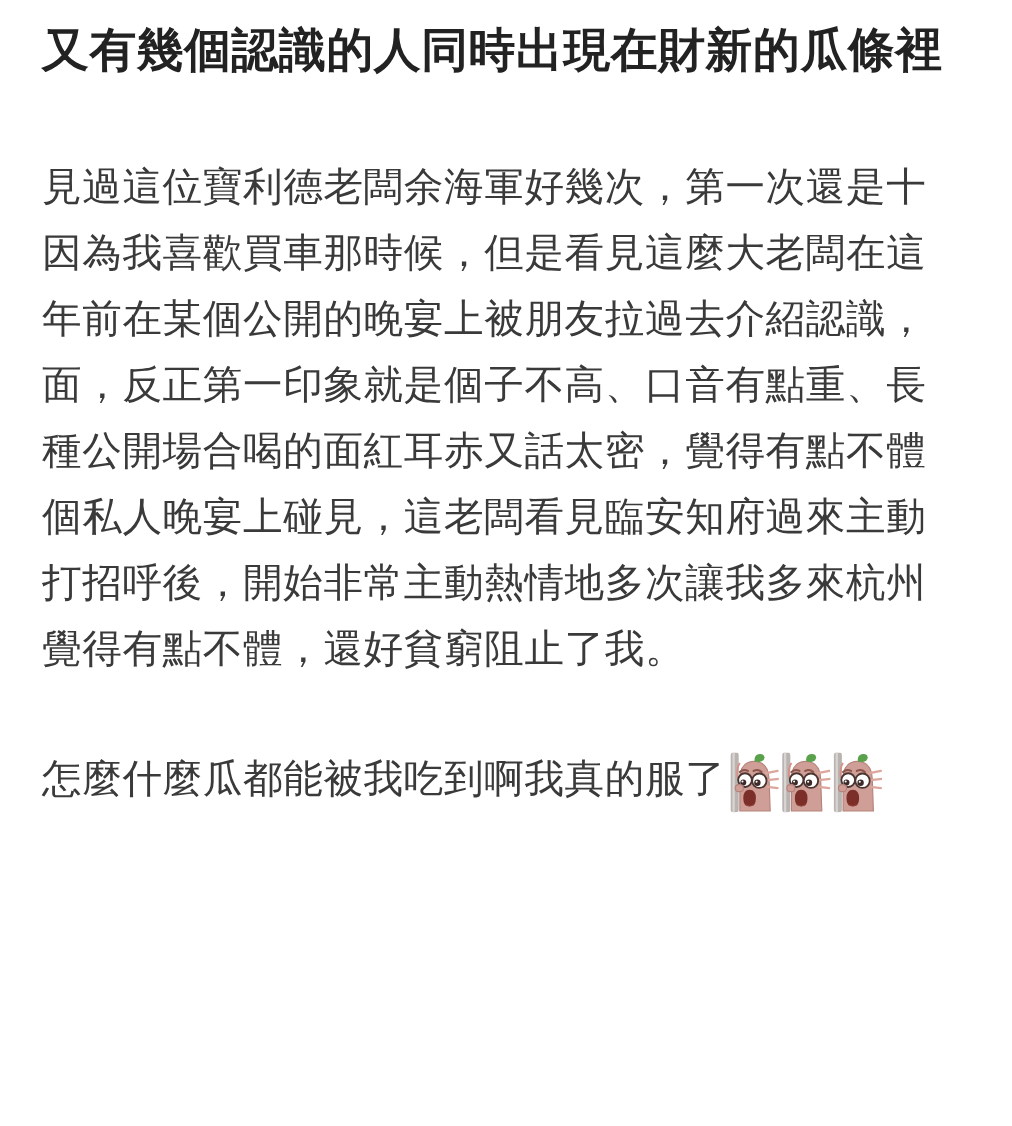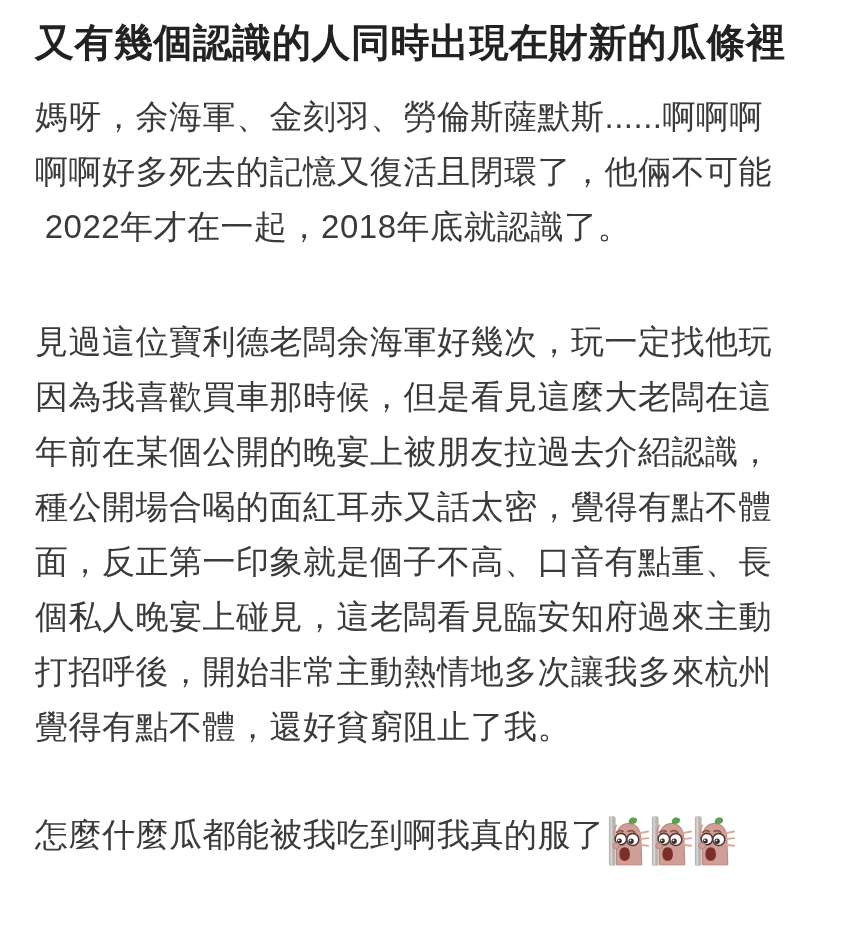--- a/index.html
+++ b/index.html
@@ -36,51 +36,46 @@
   }
   .para .line {
     display: block;
     white-space: pre-wrap;
   }
   .para-1 { margin-top: 21px; }
   .para-2 { margin-top: 60px; }
   .para-3 { margin-top: 53px; }
   .para-3 .last-line {
     display: flex;
-    align-items: center;
+    align-items: flex-start;
     white-space: pre-wrap;
   }
   .emoji-row {
     display: inline-flex;
     align-items: flex-end;
     gap: 1px;
     margin-left: 2px;
     transform: translateY(6px);
   }
   .emoji-row svg { display: block; }
 </style>
 </head>
 <body>
 
 <div class="page">
 
   <h1 class="post-title">又有幾個認識的人同時出現在財新的瓜條裡</h1>
 
-  <p class="para para-1">
-    <span class="line">媽呀，余海軍、金刻羽、勞倫斯薩默斯......啊啊啊</span>
-    <span class="line">啊啊好多死去的記憶又復活且閉環了，他倆不可能</span>
-    <span class="line"> 2022年才在一起，2018年底就認識了。</span>
-  </p>
 
   <p class="para para-2">
-    <span class="line">見過這位寶利德老闆余海軍好幾次，玩一定找他玩</span>
+    <span class="line">見過這位寶利德老闆余海軍好幾次，第一次還是十</span>
     <span class="line">因為我喜歡買車那時候，但是看見這麼大老闆在這</span>
     <span class="line">年前在某個公開的晚宴上被朋友拉過去介紹認識，</span>
+    <span class="line">面，反正第一印象就是個子不高、口音有點重、長</span>
     <span class="line">種公開場合喝的面紅耳赤又話太密，覺得有點不體</span>
-    <span class="line">面，反正第一印象就是個子不高、口音有點重、長</span>
     <span class="line">個私人晚宴上碰見，這老闆看見臨安知府過來主動</span>
     <span class="line">打招呼後，開始非常主動熱情地多次讓我多來杭州</span>
     <span class="line">覺得有點不體，還好貧窮阻止了我。</span>
   </p>
 
   <p class="para para-3">
     <span class="last-line">
       <span>怎麼什麼瓜都能被我吃到啊我真的服了</span>
       <span class="emoji-row">
         

